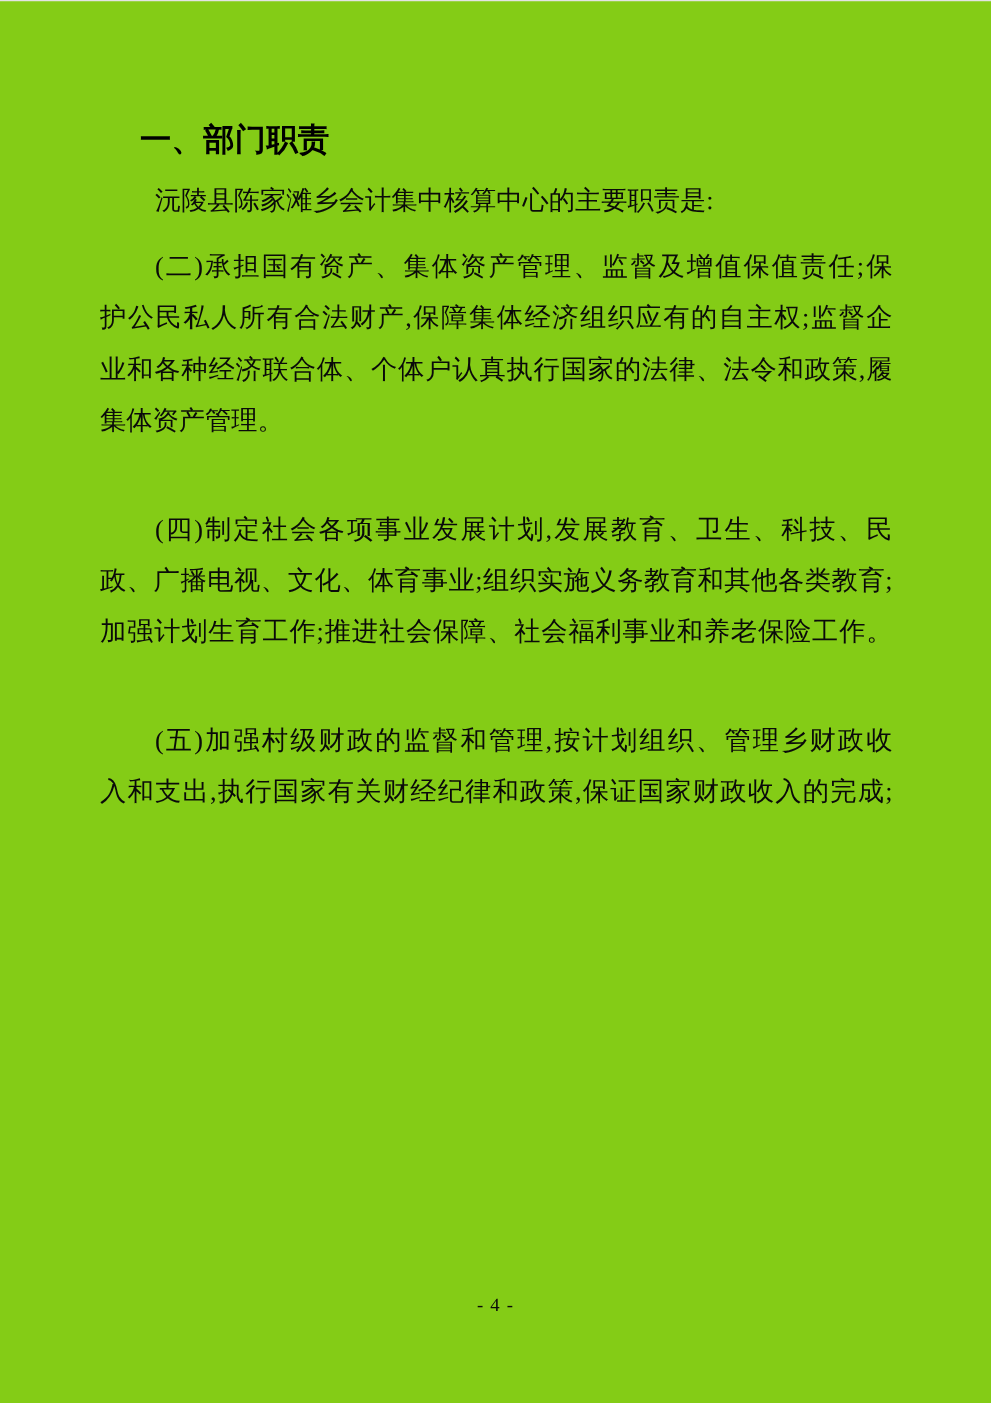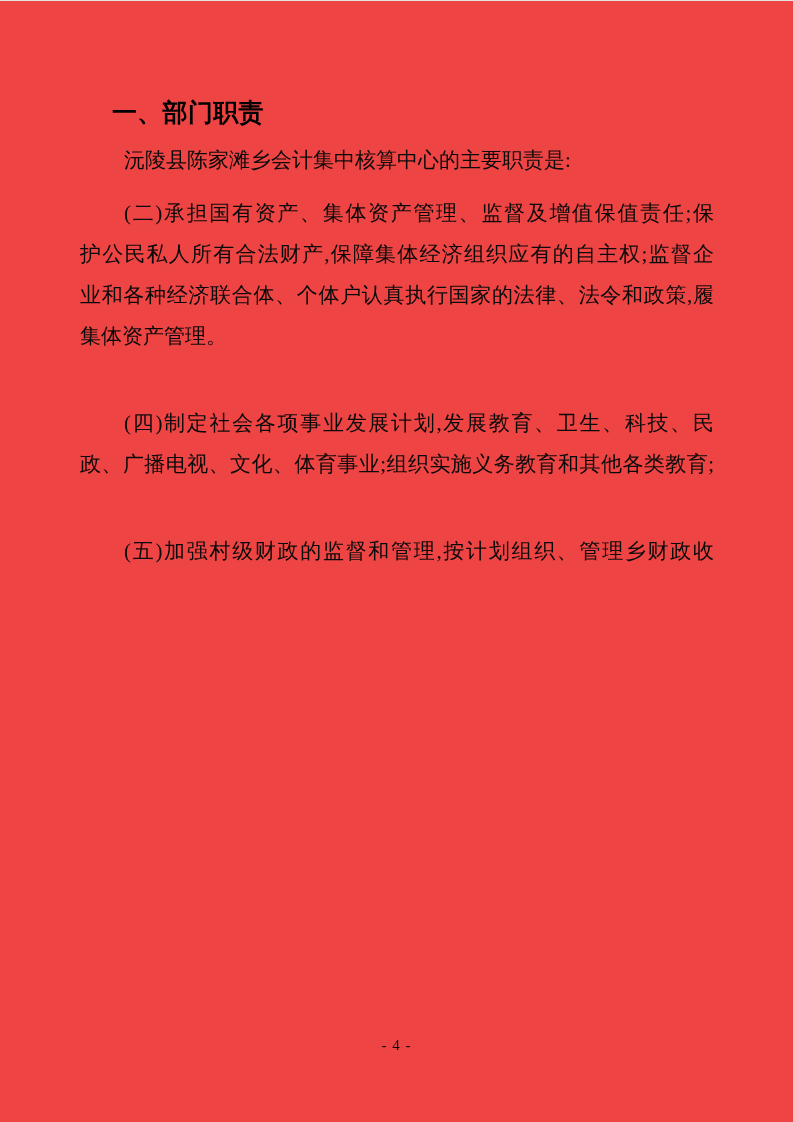--- a/index.html
+++ b/index.html
@@ -1,20 +1,20 @@
 <!DOCTYPE html>
 <html><head>
 <meta charset="utf-8">
 <style>
   html, body { margin: 0; padding: 0; background: #ffffff; }
   .page {
     position: relative;
     width: 793px;
     height: 1122px;
-    background: #ef4444;
+    background: #84cc16;
     color: #0a0a0a;
     border-top: 1px solid #e3e3e3;
     overflow: hidden;
     font-family: "Liberation Serif", "DejaVu Serif", serif;
   }
   .content {
     position: absolute;
     left: 68px;
     top: 96px;
     width: 658px;
@@ -71,24 +71,26 @@
       <div class="line first">(二)承担国有资产、集体资产管理、监督及增值保值责任;保</div>
       <div class="line">护公民私人所有合法财产,保障集体经济组织应有的自主权;监督企</div>
       <div class="line">业和各种经济联合体、个体户认真执行国家的法律、法令和政策,履</div>
       <div class="line end">集体资产管理。</div>
     </div>
 
 
     <div class="para gap">
       <div class="line first">(四)制定社会各项事业发展计划,发展教育、卫生、科技、民</div>
       <div class="line">政、广播电视、文化、体育事业;组织实施义务教育和其他各类教育;</div>
+      <div class="line">加强计划生育工作;推进社会保障、社会福利事业和养老保险工作。</div>
     </div>
 
     <div class="para">
       <div class="line first">(五)加强村级财政的监督和管理,按计划组织、管理乡财政收</div>
+      <div class="line">入和支出,执行国家有关财经纪律和政策,保证国家财政收入的完成;</div>
     </div>
 
   </div>
 
   <div class="footer">
     <span>- 4 -</span>
   </div>
 </div>
 
 </body></html>

